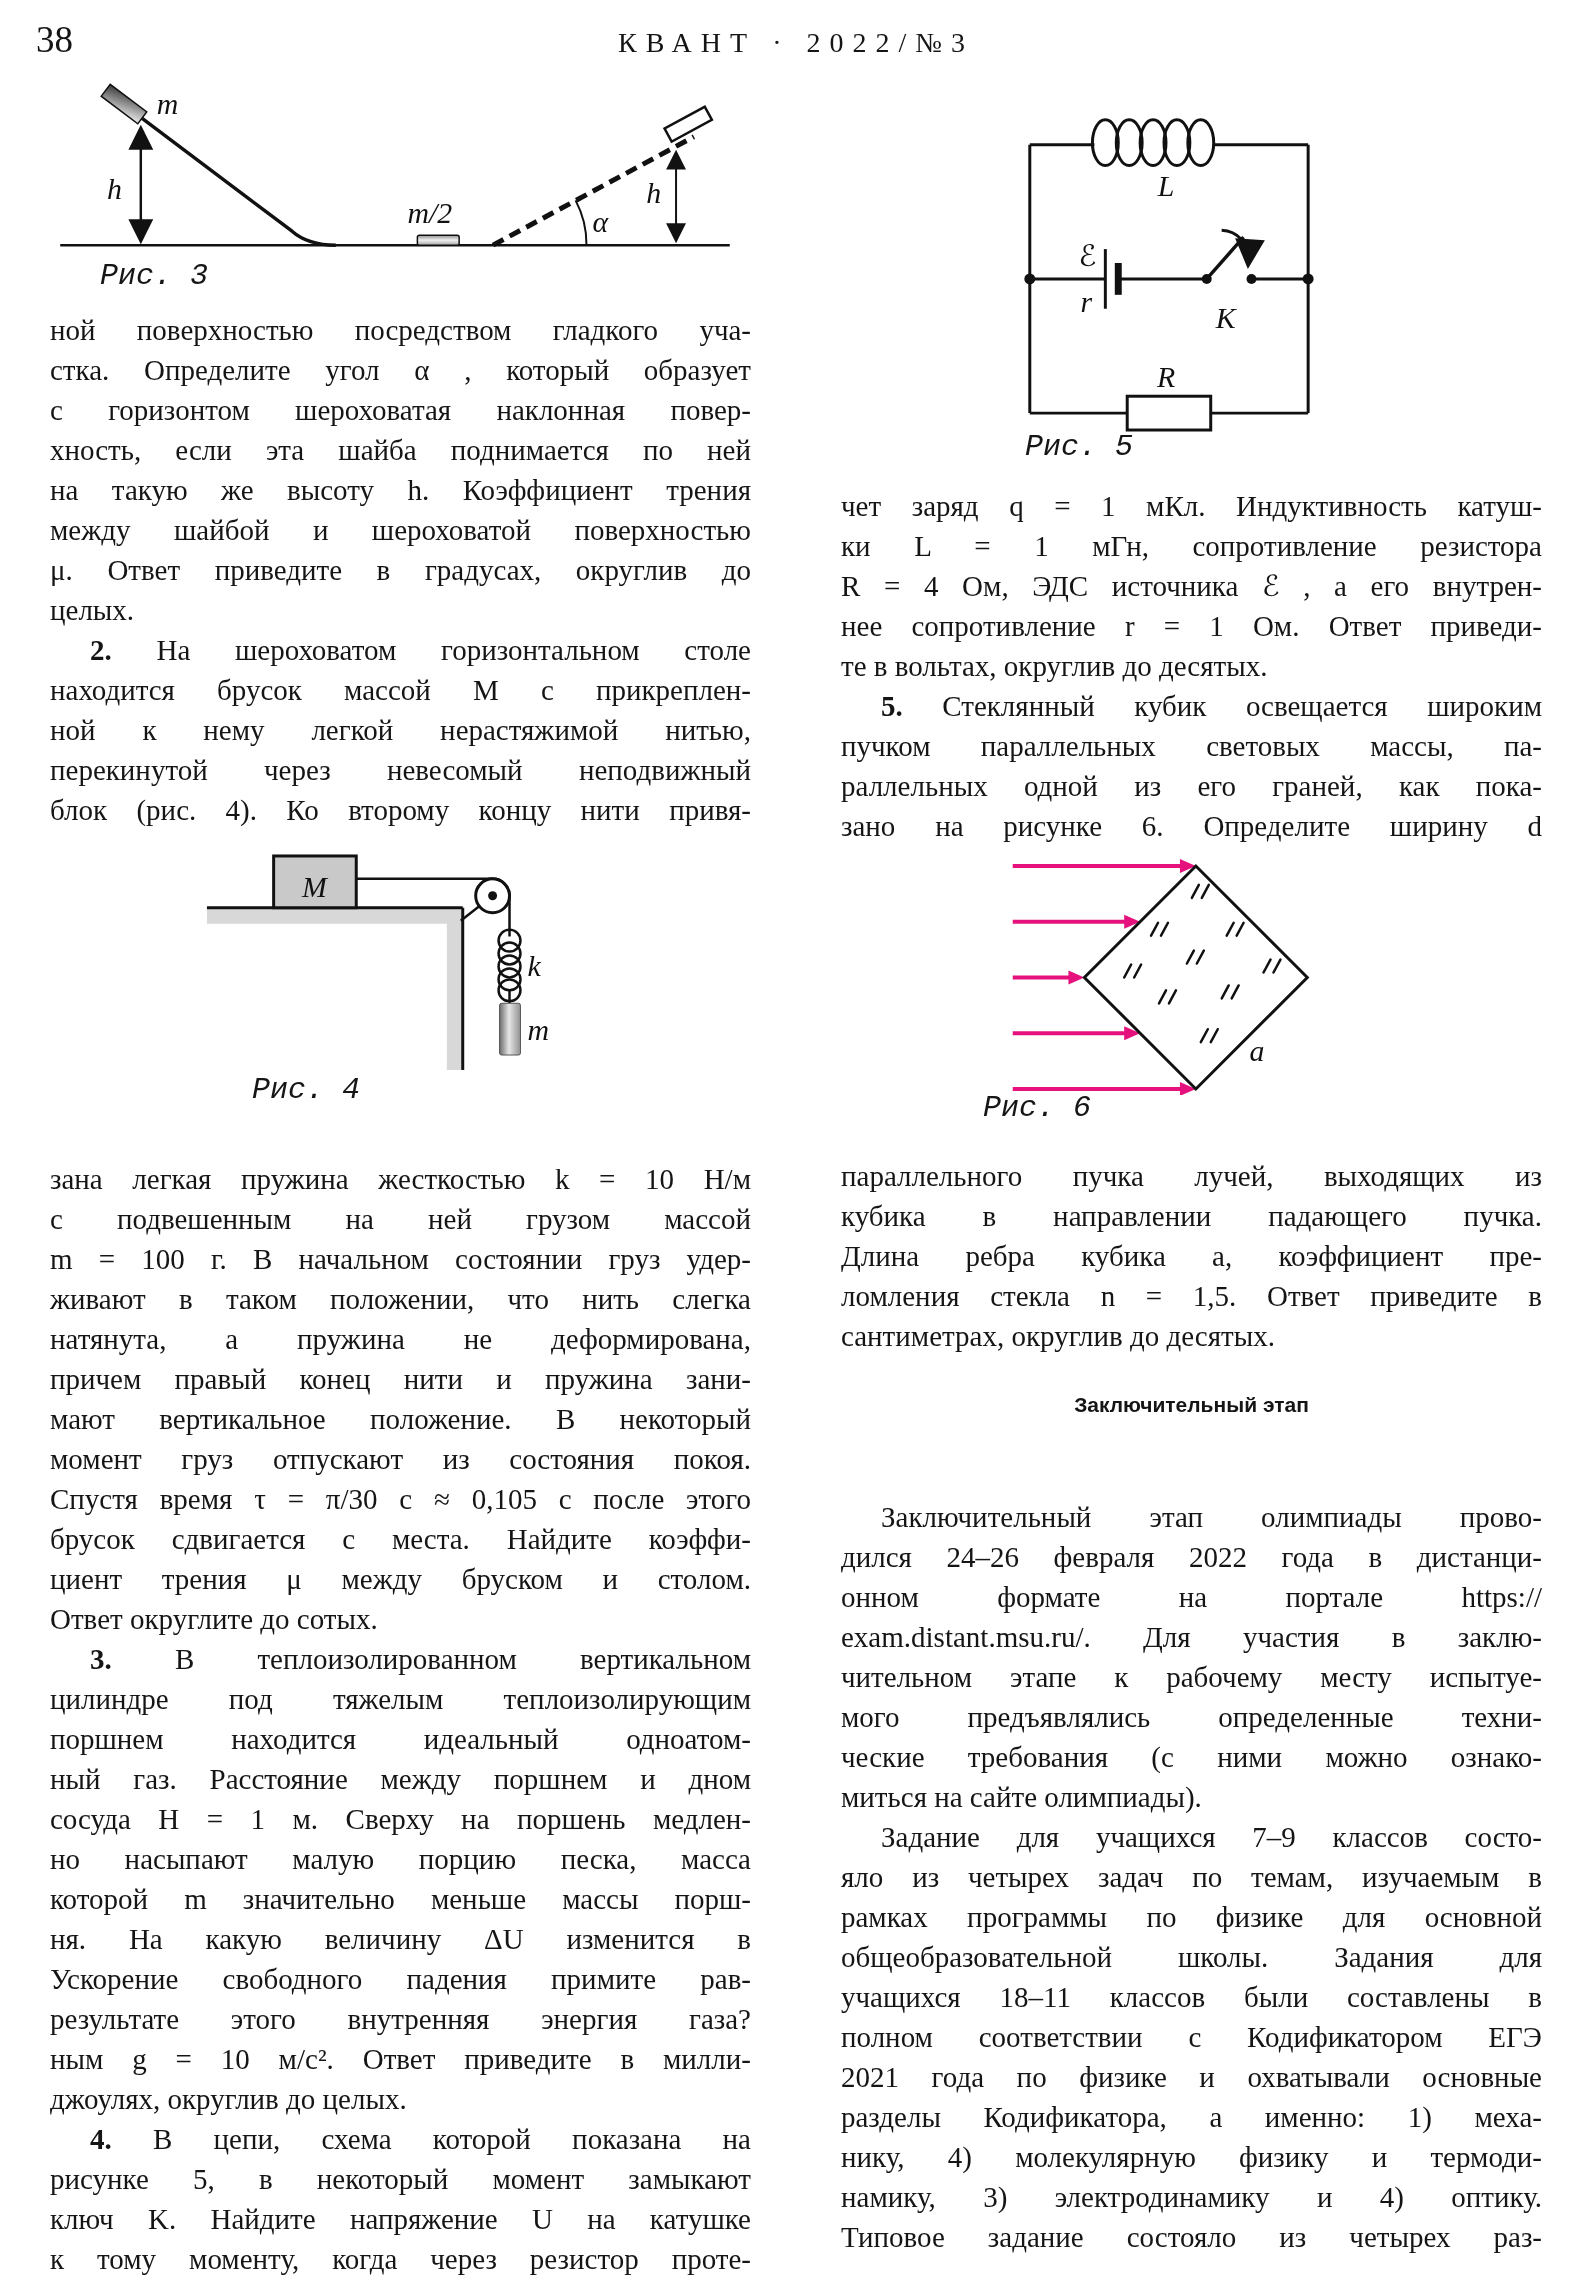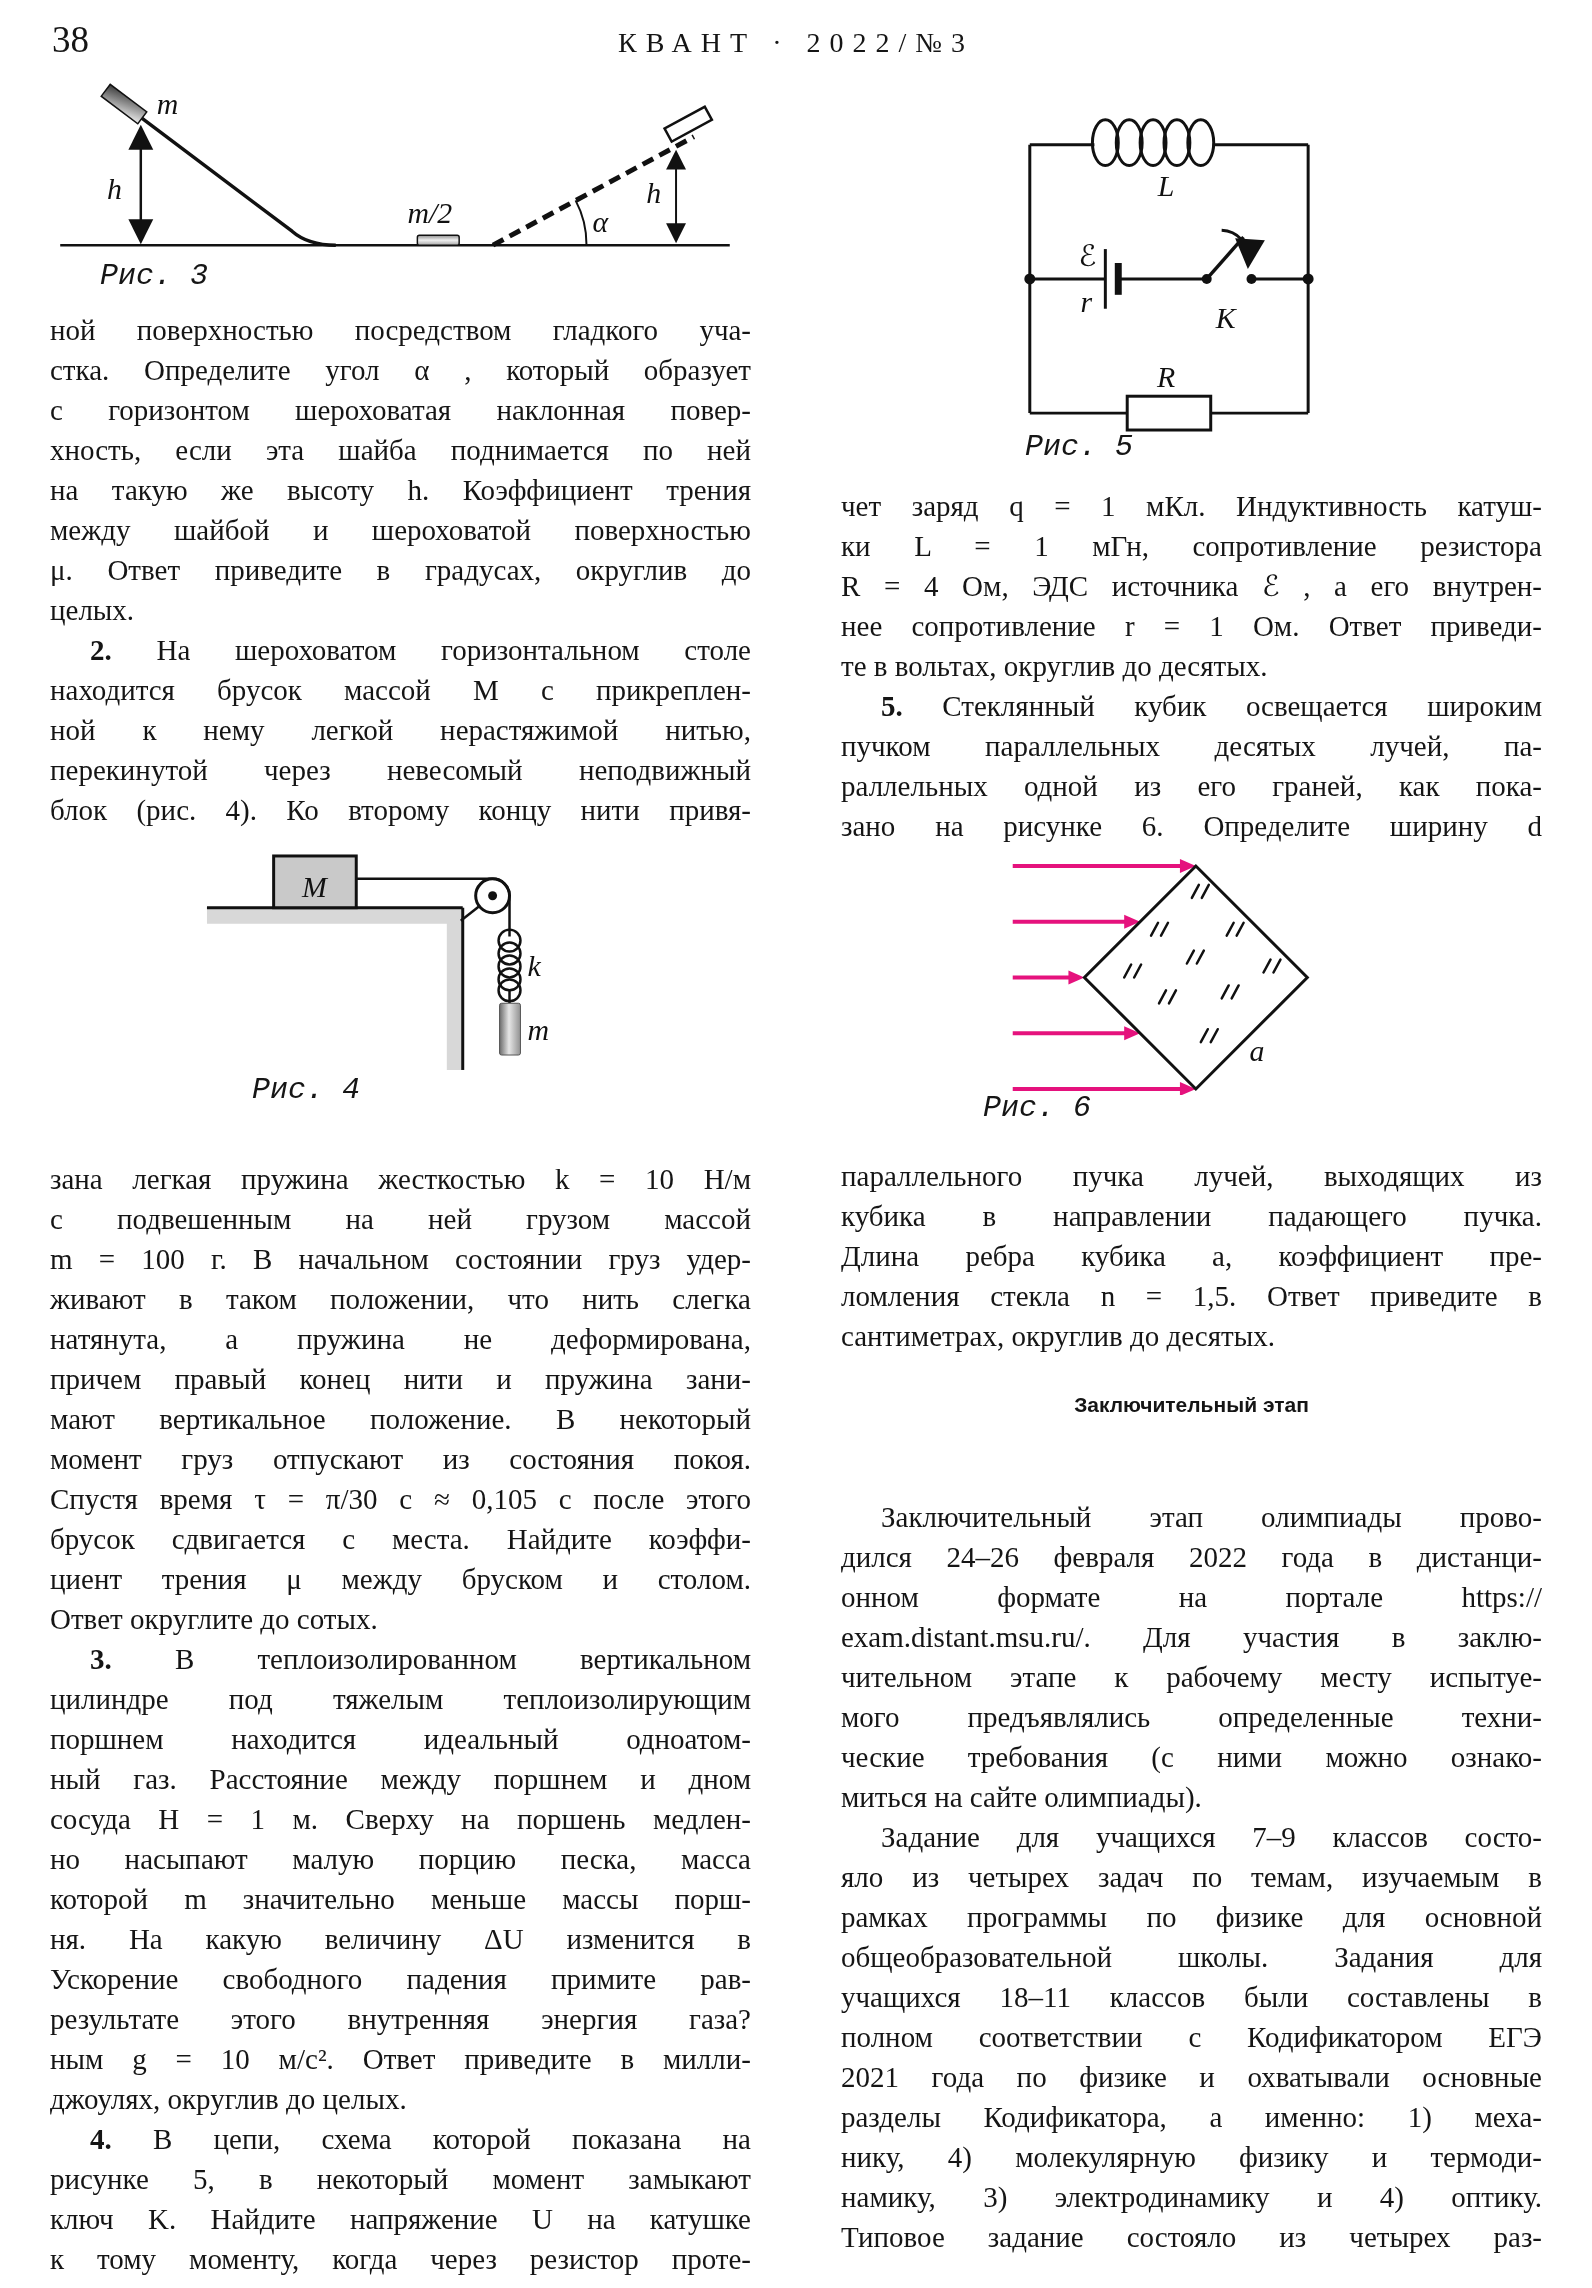--- a/index.html
+++ b/index.html
@@ -15,21 +15,21 @@
   .heading{font-family:"Liberation Sans","DejaVu Sans",sans-serif;font-weight:bold;font-size:21px;
            width:701px;text-align:center;}
   svg text{font-family:"Liberation Serif","DejaVu Sans",serif;font-style:italic;font-size:30px;fill:#111;}
   b{font-weight:bold;}
 </style>
 </head>
 <body>
 
 <div class="page">
 
-  <div class="abs pagenum" style="left:52px;top:18px">38</div>
+  <div class="abs pagenum" style="left:36px;top:18px">38</div>
   <div class="abs journal" style="left:0;top:27px;width:1592px;text-align:center">КВАНТ · 2022/№3</div>
 
   <svg class="abs" style="left:45px;top:80px" width="697" height="194" viewBox="0 0 700 195">
     <defs>
       <marker id="f3a" markerWidth="12" markerHeight="12" refX="9" refY="6" orient="auto-start-reverse">
         <path d="M1,1 L11,6 L1,11 z" fill="#111"></path>
       </marker>
       <linearGradient id="g3a" x1="0" y1="0" x2="1" y2="1">
         <stop offset="0" stop-color="#3a3a3a"></stop>
           <stop offset="1" stop-color="#ededed"></stop>
@@ -191,21 +191,21 @@
   <div class="abs body-text" style="left:841px;top:486px">
       <div>
         <div class="line">чет заряд q = 1 мКл. Индуктивность катуш-</div>
         <div class="line">ки  L = 1 мГн,  сопротивление  резистора</div>
         <div class="line">R = 4 Ом, ЭДС источника ℰ , а его внутрен-</div>
         <div class="line">нее сопротивление r = 1 Ом. Ответ приведи-</div>
         <div class="line end">те в вольтах, округлив до десятых.</div>
       </div>
       <div>
         <div class="line" style="text-indent: 40px;"><b>5.</b> Стеклянный кубик освещается широким</div>
-        <div class="line">пучком параллельных десятых лучей, па-</div>
+        <div class="line">пучком параллельных световых массы, па-</div>
         <div class="line">раллельных одной из его граней, как пока-</div>
         <div class="line">зано на рисунке 6. Определите ширину d</div>
       </div>
     </div>
 
   <svg class="abs" style="left:955px;top:846px" width="418" height="249" viewBox="0 0 420 250">
     <g stroke="#e5127d" stroke-width="4">
       <line x1="58" y1="20" x2="227" y2="20"></line>
       <line x1="58" y1="76" x2="171" y2="76"></line>
       <line x1="58" y1="132" x2="115" y2="132"></line>

